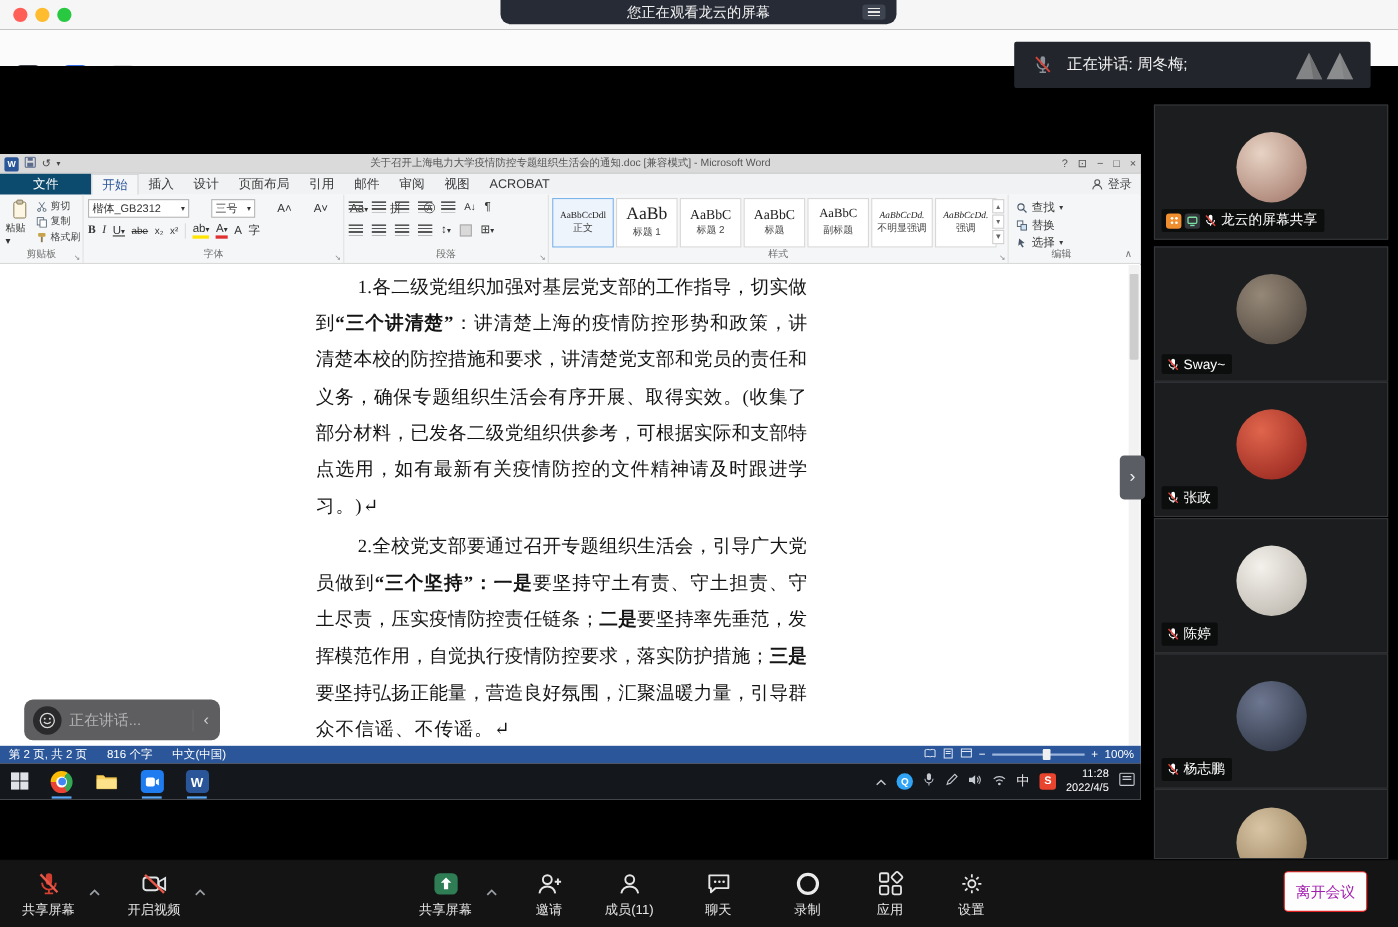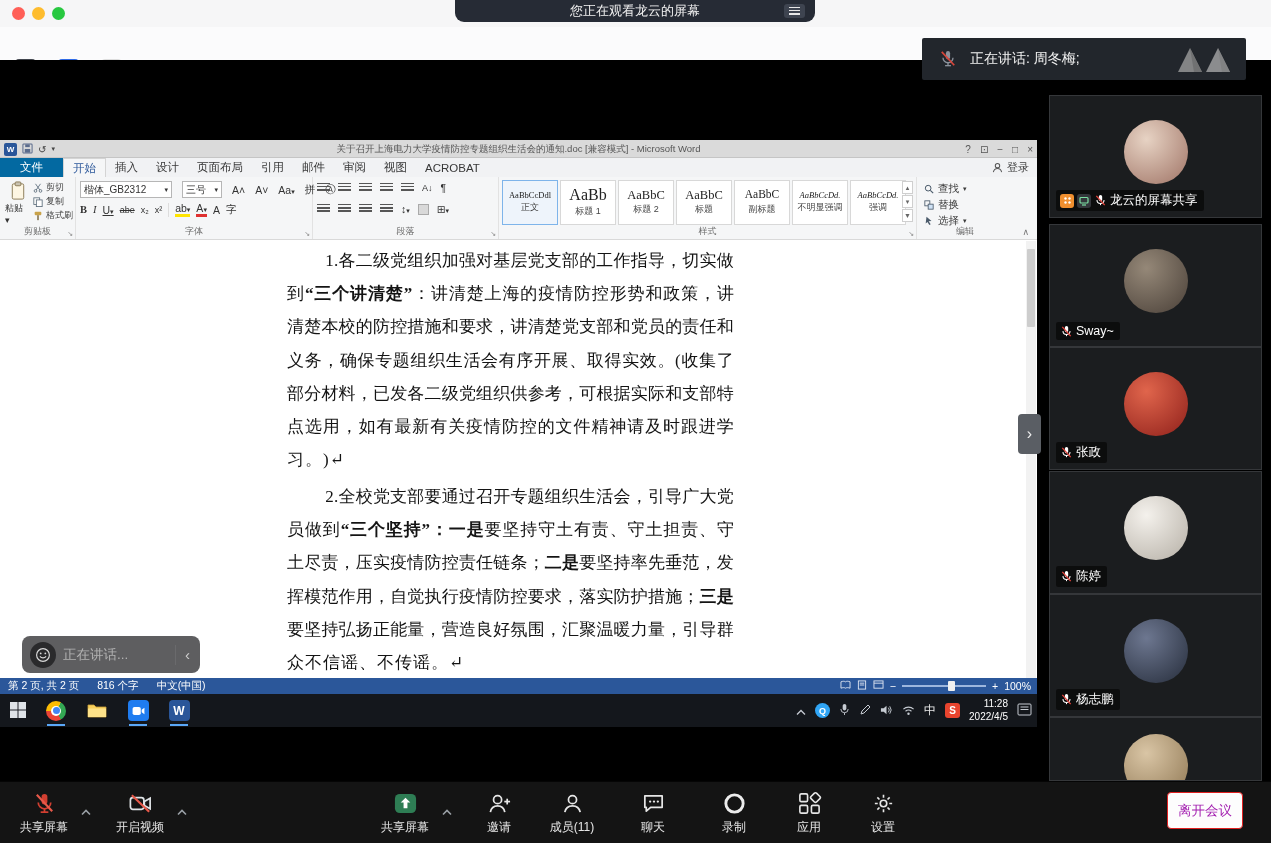--- a/index.html
+++ b/index.html
@@ -28,34 +28,34 @@
 
 .shared{position:absolute;left:0;top:80px;width:1037px;height:587px;background:#fff}
 .wtitle{position:absolute;left:0;top:0;width:1037px;height:18px;background:#dadada;border-bottom:1px solid #c5c5c5}
 .wtitle .lft{position:absolute;left:4px;top:1px;display:flex;gap:5px;align-items:center;height:16px}
 .wtitle .ttl{position:absolute;left:0;top:0;width:100%;height:18px;text-align:center;font-size:9.5px;color:#555;line-height:18px;pointer-events:none}
 .wtitle .rgt{position:absolute;right:4px;top:0;display:flex;gap:9px;align-items:center;height:18px;font-size:10px;color:#555}
 .wbadge{width:13px;height:13px;border-radius:2px;background:#2a5699;color:#fff;font-size:8px;font-weight:bold;display:flex;align-items:center;justify-content:center}
 .tabsrow{position:absolute;left:0;top:18px;width:1037px;height:19px;background:#f1f2f4}
 #word-tabs{display:flex;height:19px;align-items:stretch}
 .wtab{font-size:11.5px;color:#383838;padding:0 9px;display:flex;align-items:center}
-.wtab-file{background:#0369a1;color:#fff;padding:0 20px}
+.wtab-file{background:#0c4a6e;color:#fff;padding:0 30px}
 .wtab-active{background:#f5f6f7;color:#2b579a;border:1px solid #d4d4d4;border-bottom:none}
 .loginbox{position:absolute;right:8px;top:0;height:19px;display:flex;align-items:center;gap:4px;font-size:11px;color:#444}
 
 .ribbon{position:absolute;left:0;top:37px;width:1037px;height:63px;background:#f5f6f7;border-bottom:1px solid #d9d9d9;font-size:10px;color:#3b3b3b}
 .rgroup{position:absolute;top:0;height:62px;border-right:1px solid #e2e2e2}
 .glabel{position:absolute;bottom:1px;left:0;width:100%;text-align:center;font-size:9px;color:#6d6d6d}
 .launcher{position:absolute;right:2px;bottom:1px;font-size:7px;color:#888}
 .paste-btn{position:absolute;left:4px;top:3px;width:27px;height:46px;display:flex;flex-direction:column;align-items:center;gap:1px;border:1px solid transparent}
 .pb-l{font-size:9px;color:#333}
 .mini-col{position:absolute;left:33px;top:4px;display:flex;flex-direction:column;gap:1px}
 .mini-btn{display:flex;align-items:center;gap:3px;font-size:9px;height:13px;color:#444}
 .combo{height:17px;border:1px solid #b6b6b6;background:#fff;font-size:10px;color:#333;display:flex;align-items:center;gap:3px;padding:0 3px}
-.rrow{position:absolute;left:4px;display:flex;align-items:center;gap:10px}
+.rrow{position:absolute;left:4px;display:flex;align-items:center;gap:20px}
 .rA{font-size:10.5px;color:#333}
 .ic-l{display:inline-block;width:13px;height:10px;background:repeating-linear-gradient(#565656 0 1.3px,transparent 1.3px 3.2px)}
 .sgal{position:absolute;left:3px;top:3px;display:flex;gap:2px}
 .sitem{width:56px;height:45px;border:1px solid #d8d8d8;background:#fff;display:flex;flex-direction:column;align-items:center;justify-content:center;cursor:pointer}
 .sitem.sel{border-color:#7eb4ea;background:#eef4fb}
 .sprev{line-height:1;color:#222;font-family:"Liberation Serif","DejaVu Serif",serif}
 .sname{font-size:9px;color:#444;margin-top:2px;white-space:nowrap}
 .scol{position:absolute;right:3px;top:4px;display:flex;flex-direction:column;gap:1px}
 .scol span{width:11px;height:13px;border:1px solid #cfcfcf;background:#fff;font-size:7px;color:#666;display:flex;align-items:center;justify-content:center}
 .erow{display:flex;align-items:center;gap:4px;font-size:10.5px;color:#3a3a3a;height:15px}

